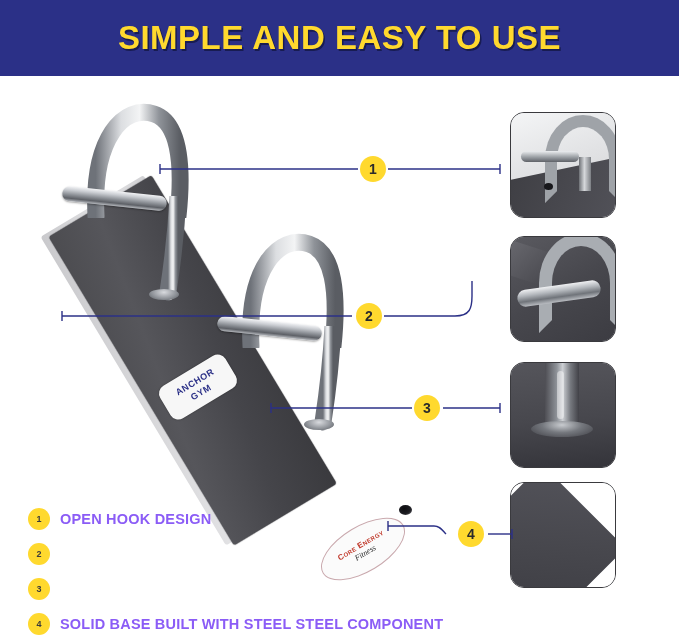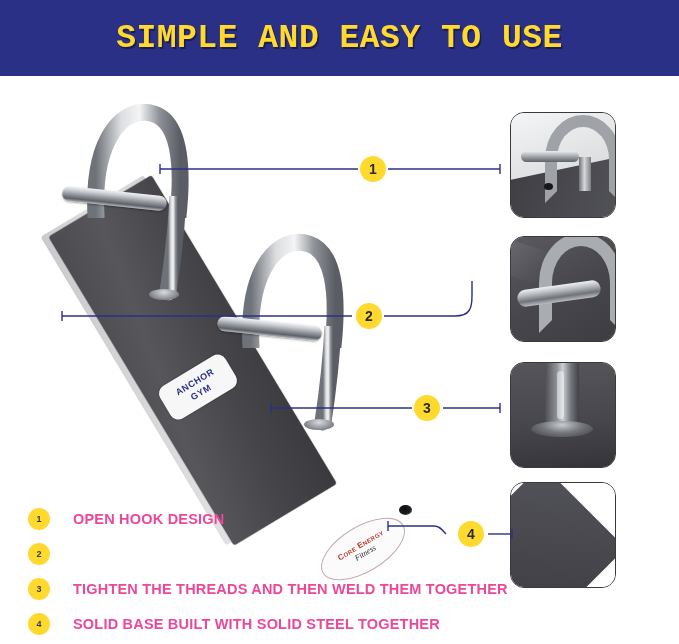--- a/index.html
+++ b/index.html
@@ -17,21 +17,20 @@
     background:#2b3087;
     display:flex;align-items:center;justify-content:center;
   }
   .banner-title{
     color:#ffd92e;
     font-size:33px;
     font-weight:bold;
     letter-spacing:0.5px;
     text-shadow:1.5px 1.5px 0 #181c52;
     white-space:nowrap;
-    font-family:Liberation Mono, monospace;
   }
 
   
   .stage{
     position:absolute;left:0;top:76px;width:679px;height:568px;
     background:#ffffff;
   }
 
   
   .product{
@@ -184,22 +183,22 @@
     height:35px;
   }
   .legend-badge{
     width:22px;height:22px;border-radius:50%;
     background:#ffd92e;color:#3a3a3a;
     font-size:9px;font-weight:bold;
     display:flex;align-items:center;justify-content:center;
     flex:0 0 auto;
   }
   .legend-text{
-    margin-left:23px;
-    color:#ec4899;
+    margin-left:10px;
+    color:#8b5cf6;
     font-size:14.5px;
     font-weight:bold;
     letter-spacing:.2px;
     white-space:nowrap;
   }
 </style>
 </head>
 <body>
 
 <div class="banner">
@@ -317,21 +316,20 @@
   <div class="legend">
     <div class="legend-row">
       <div class="legend-badge">1</div>
       <div class="legend-text">OPEN HOOK DESIGN</div>
     </div>
     <div class="legend-row">
       <div class="legend-badge">2</div>
     </div>
     <div class="legend-row">
       <div class="legend-badge">3</div>
-      <div class="legend-text">TIGHTEN THE THREADS AND THEN WELD THEM TOGETHER</div>
     </div>
     <div class="legend-row">
       <div class="legend-badge">4</div>
-      <div class="legend-text">SOLID BASE BUILT WITH SOLID STEEL TOGETHER</div>
+      <div class="legend-text">SOLID BASE BUILT WITH STEEL STEEL COMPONENT</div>
     </div>
   </div>
 
 </div>
 
 </body></html>

